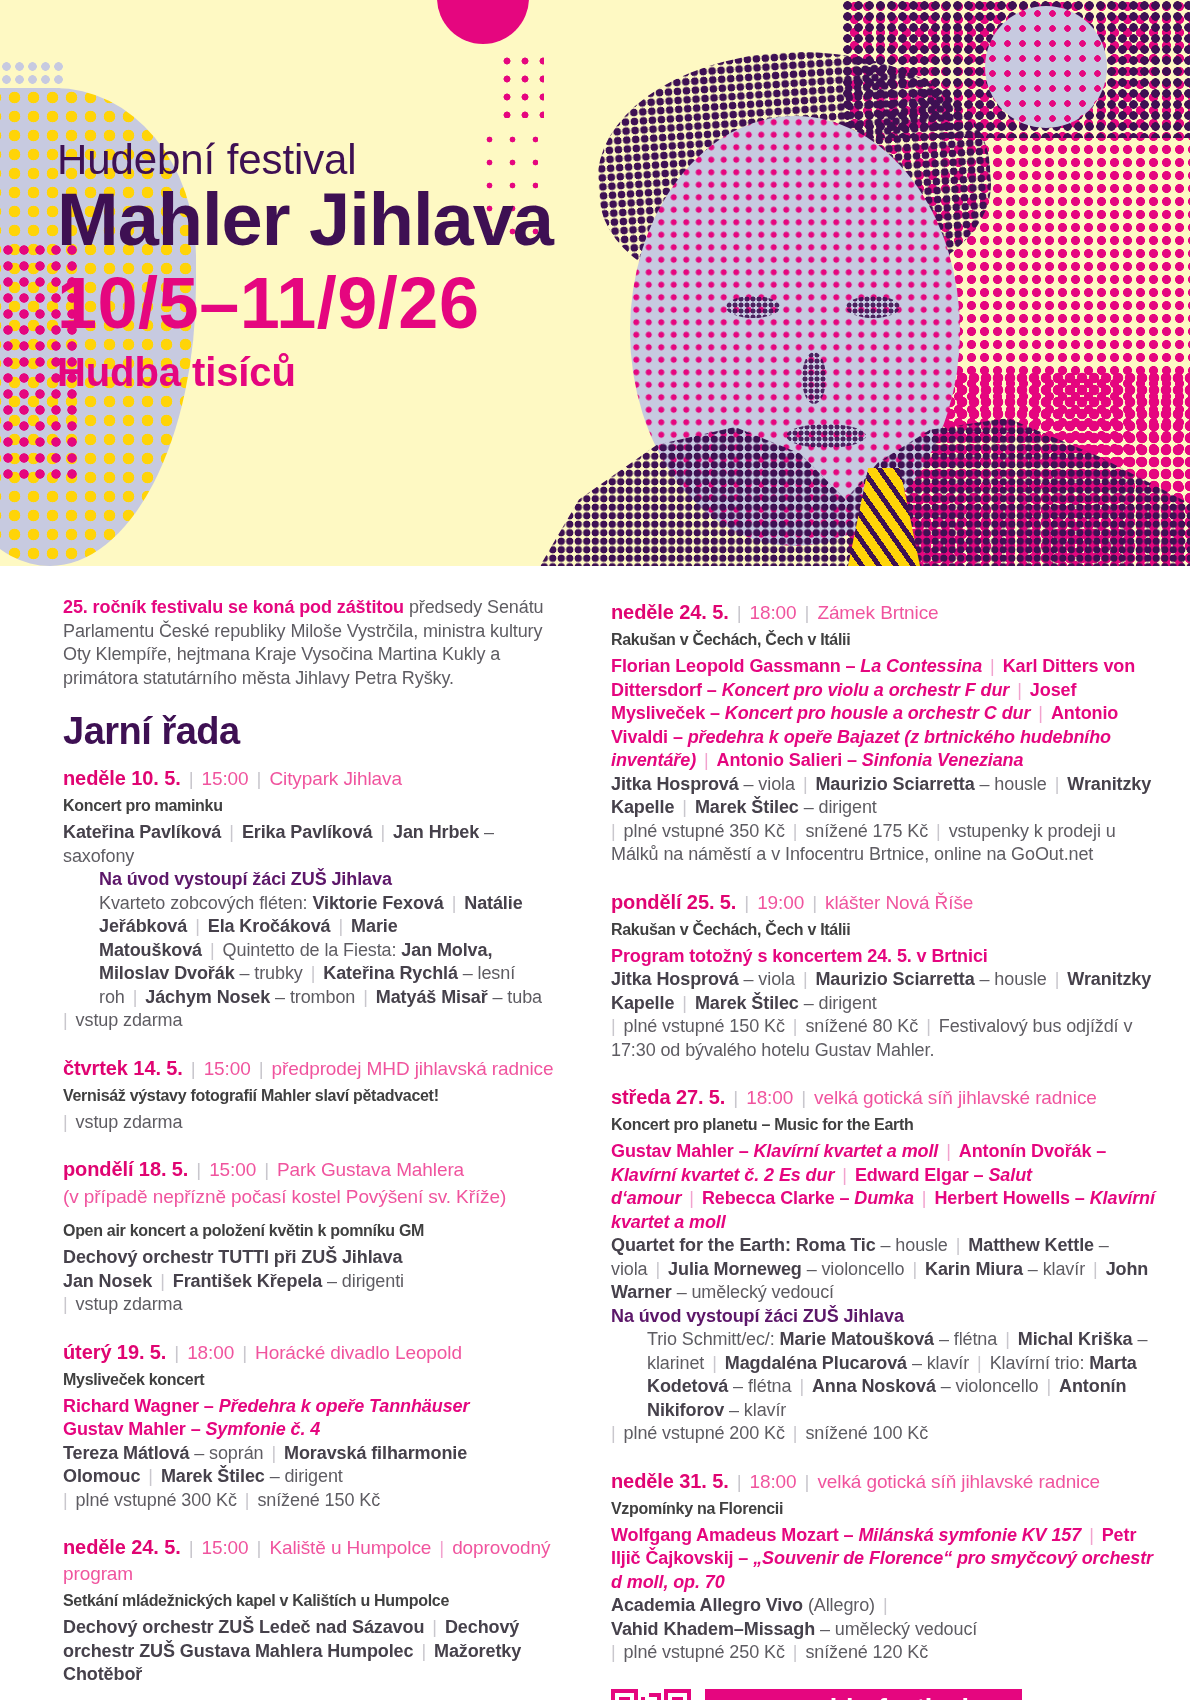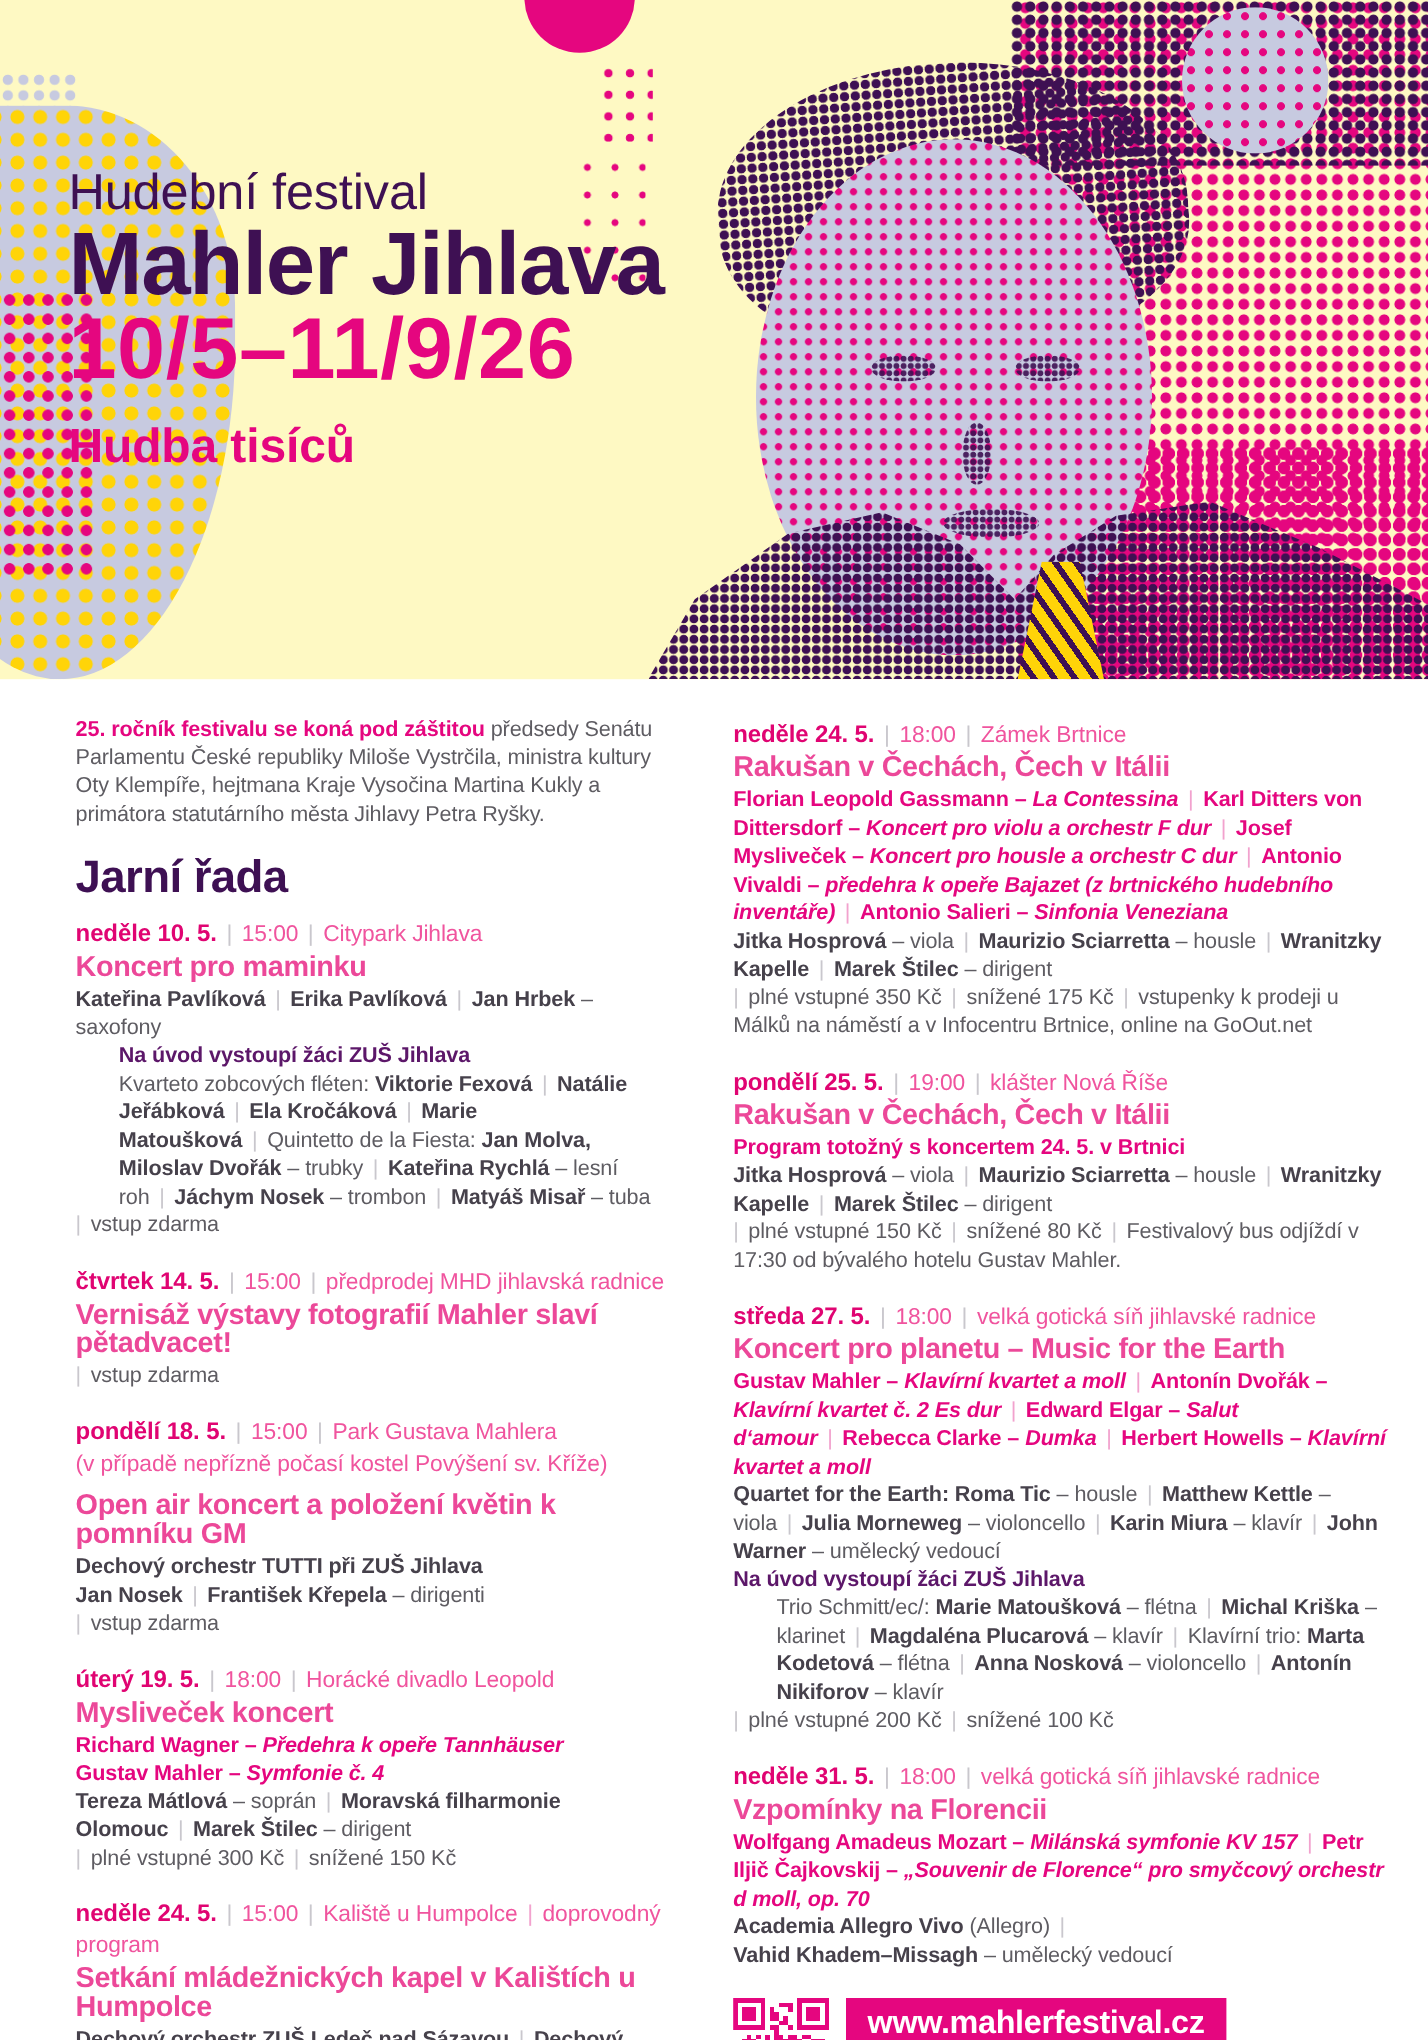--- a/index.html
+++ b/index.html
@@ -34,36 +34,36 @@
   .mouth{left:786px;top:424px;width:80px;height:24px;}
   .suit{left:540px;top:418px;width:650px;height:148px;--c:#3E1053;--r:3.4px;--s:8.5px;
         clip-path:polygon(0 100%,6% 55%,18% 18%,30% 6%,40% 24%,47% 55%,52% 30%,60% 8%,72% 0,86% 26%,100% 58%,100% 100%);}
   .tie{left:848px;top:468px;width:72px;height:98px;
        background:repeating-linear-gradient(55deg,#FFD408 0 9px,#3E1053 9px 14px);
        clip-path:polygon(28% 0,72% 0,100% 100%,0 100%);}
   
   .htxt{position:absolute;left:57px;z-index:5;line-height:1.04;}
   .h-series{top:138px;font-size:42px;font-weight:500;color:#3E1053;}
   .h-title{top:182px;font-size:74px;font-weight:700;color:#3E1053;letter-spacing:-1px;}
-  .h-dates{top:254px;font-size:72px;font-weight:700;color:#E5067F;letter-spacing:0.5px;}
+  .h-dates{top:266px;font-size:72px;font-weight:700;color:#E5067F;letter-spacing:0.5px;}
   .h-tag{top:352px;font-size:40px;font-weight:700;color:#E5067F;}
   
   .content{display:flex;padding:30px 24px 0 63px;gap:51px;}
   .col-l{width:497px;flex:none;}
   .col-r{width:552px;flex:none;padding-top:3px;}
   .intro{font-size:18px;line-height:23.5px;color:#5E5C62;margin:0 0 18px 0;}
   .intro .lead{color:#E5067F;font-weight:700;}
   .season{font-size:38px;font-weight:700;color:#3E1053;margin:20px 0 12px 0;letter-spacing:-0.5px;}
   .event{margin-top:22px;}
   .event:first-child{margin-top:0;}
   .dl{font-size:19px;line-height:26px;margin-bottom:2px;}
   .sg-d{font-size:20px;font-weight:700;color:#E00472;}
   .sg-t{color:#F0549E;margin-top:31px;}
   .vnote{font-size:19px;line-height:24px;color:#F0549E;margin-bottom:10px;}
-  .etitle{font-size:24px;font-weight:700;color:#ec4899;margin:0 0 3px 0;line-height:24px;letter-spacing:-0.3px;}
+  .etitle{font-size:16px;font-weight:700;color:#404040;margin:0 0 3px 0;line-height:24px;letter-spacing:-0.3px;}
   .ln{font-size:18px;line-height:23.5px;color:#5E5C62;}
   .ind{margin-left:36px;}
   .sg-n{font-weight:700;color:#46414B;}
   .sg-r{color:#5E5C62;}
   .sg-m{font-weight:700;color:#E5067F;}
   .sg-i{font-weight:700;font-style:italic;color:#E5067F;}
   .sg-p{font-weight:700;color:#5C1769;}
   .sg-s{color:#C9C7CD;margin:0 8px;font-weight:400;}
   .sg-x{color:#F2A2CE;margin:0 8px;font-weight:400;}
   .ln > .sg-s:first-child, .dl > .sg-s:first-child{margin-left:0;}
@@ -172,20 +172,21 @@
             <div class="ln"><span class="sg-p">Na úvod vystoupí žáci ZUŠ Jihlava</span></div>
             <div class="ln ind"><span class="sg-r">Trio Schmitt/ec/: </span><span class="sg-n">Marie Matoušková</span><span class="sg-r"> – flétna</span><span class="sg-s">|</span><span class="sg-n">Michal Kriška</span><span class="sg-r"> – klarinet</span><span class="sg-s">|</span><span class="sg-n">Magdaléna Plucarová</span><span class="sg-r"> – klavír</span><span class="sg-s">|</span><span class="sg-r">Klavírní trio: </span><span class="sg-n">Marta Kodetová</span><span class="sg-r"> – flétna</span><span class="sg-s">|</span><span class="sg-n">Anna Nosková</span><span class="sg-r"> – violoncello</span><span class="sg-s">|</span><span class="sg-n">Antonín Nikiforov</span><span class="sg-r"> – klavír</span></div>
             <div class="ln"><span class="sg-s">|</span><span class="sg-r">plné vstupné 200 Kč</span><span class="sg-s">|</span><span class="sg-r">snížené 100 Kč</span></div>
           </article>
           <article class="event">
             <div class="dl"><span class="sg-d">neděle 31. 5.</span><span class="sg-s">|</span><span class="sg-t">18:00</span><span class="sg-s">|</span><span class="sg-t">velká gotická síň jihlavské radnice</span></div>
             <h3 class="etitle">Vzpomínky na Florencii</h3>
             <div class="ln"><span class="sg-m">Wolfgang Amadeus Mozart – </span><span class="sg-i">Milánská symfonie KV 157</span><span class="sg-x">|</span><span class="sg-m">Petr Iljič Čajkovskij – </span><span class="sg-i">„Souvenir de Florence“ pro smyčcový orchestr d moll, op. 70</span></div>
             <div class="ln"><span class="sg-n">Academia Allegro Vivo</span><span class="sg-r"> (Allegro)</span><span class="sg-s">|</span></div>
             <div class="ln"><span class="sg-n">Vahid Khadem–Missagh</span><span class="sg-r"> – umělecký vedoucí</span></div>
+            <div class="ln"><span class="sg-s">|</span><span class="sg-r">plné vstupné 250 Kč</span><span class="sg-s">|</span><span class="sg-r">snížené 120 Kč</span></div>
           </article>
         </div>
       <div class="footer">
         <svg class="qr" id="qr" viewBox="0 0 21 21" shape-rendering="crispEdges">
             <rect x="0" y="0" width="21" height="21" fill="#ffffff"></rect>
             <rect x="10" y="1" width="1" height="1" fill="#E5067F"></rect>
             <rect x="11" y="1" width="1" height="1" fill="#E5067F"></rect>
             <rect x="12" y="1" width="1" height="1" fill="#E5067F"></rect>
             <rect x="8" y="2" width="1" height="1" fill="#E5067F"></rect>
             <rect x="12" y="2" width="1" height="1" fill="#E5067F"></rect>

